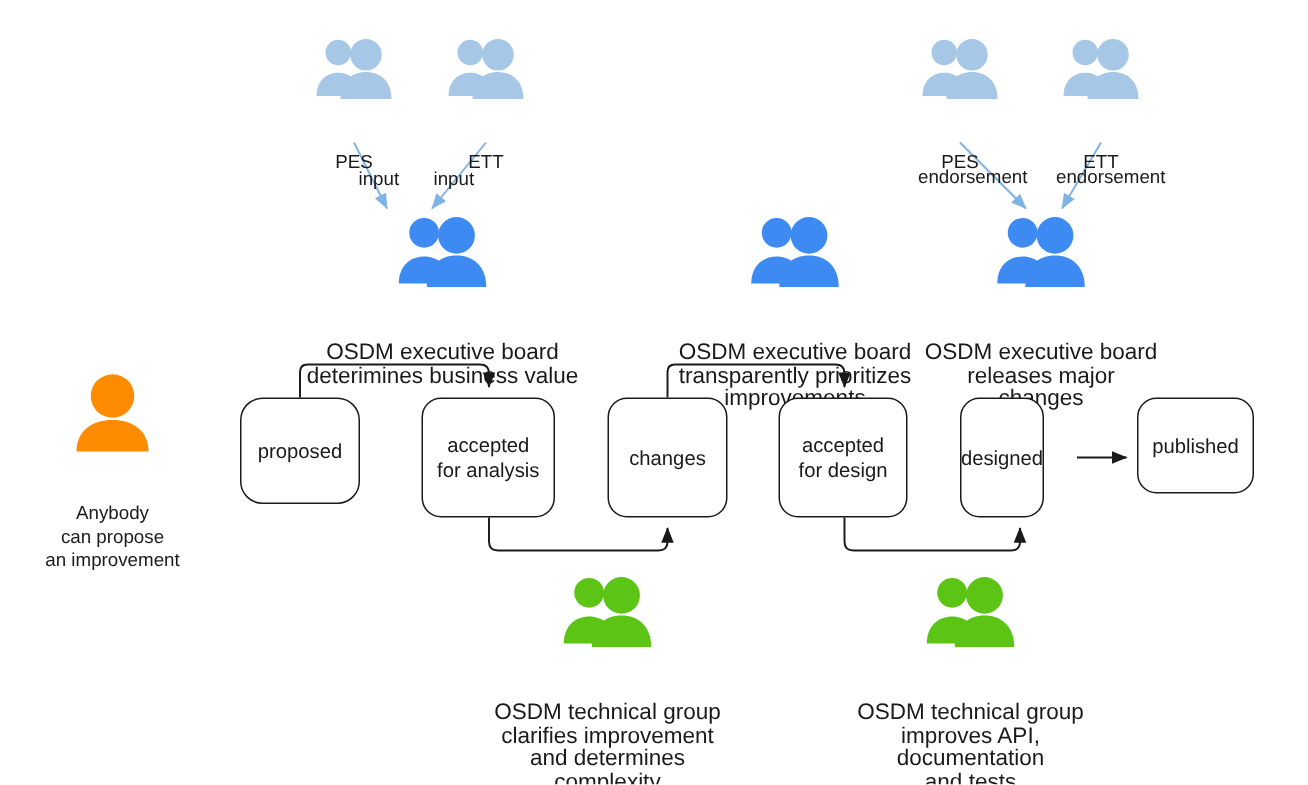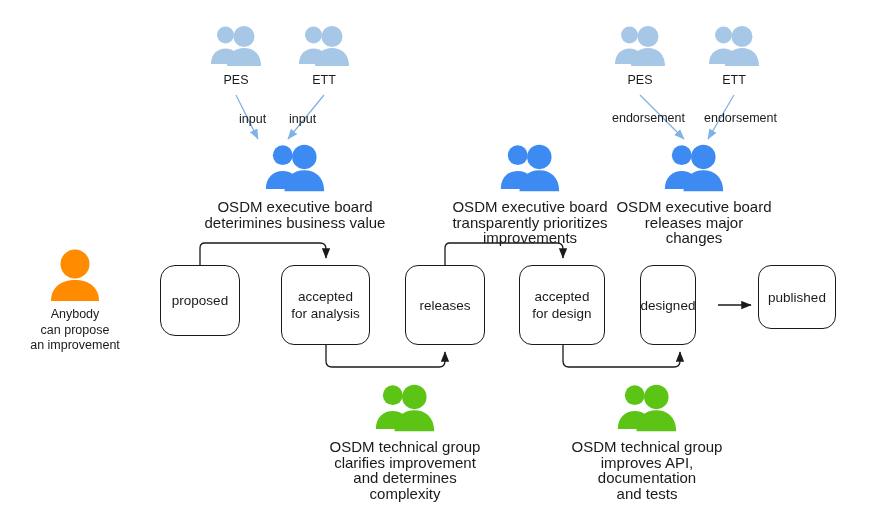--- a/index.html
+++ b/index.html
@@ -43,20 +43,21 @@
     white-space: pre-line;
     z-index: 3;
   }
   
   .actor {
     position: absolute;
     display: flex;
     flex-direction: column;
     align-items: center;
     z-index: 2;
+    gap: 28px;
   }
   .actor .glyph {
     display: block;
     line-height: 0;
   }
   .actor .caption {
     margin-top: 3px;
     text-align: center;
     color: #1a1a1a;
     font-size: 12.5px;
@@ -115,21 +116,21 @@
 
       <path d="M734,95 L708,139" marker-end="url(#arrowLight)"></path>
     </g>
   </svg>
 
   <div class="state-box" style="left:160px; top:265px; width:80px; height:71px;border-radius:15px;">proposed</div>
 
   <div class="state-box" style="left:281px; top:265px; width:89px; height:80px;">accepted
 for analysis</div>
 
-  <div class="state-box" style="left:405px; top:265px; width:80px; height:80px;">releases</div>
+  <div class="state-box" style="left:405px; top:265px; width:80px; height:80px;">changes</div>
 
   <div class="state-box" style="left:519px; top:265px; width:86px; height:80px;">accepted
 for design</div>
 
   <div class="state-box" style="left:640px; top:265px; width:56px; height:80px;">designed</div>
 
   <div class="state-box" style="left:758px; top:265px; width:78px; height:64px;">published</div>
 
   <div class="actor" style="left:208px; top:22px; width:56px;">
     <span class="glyph">

